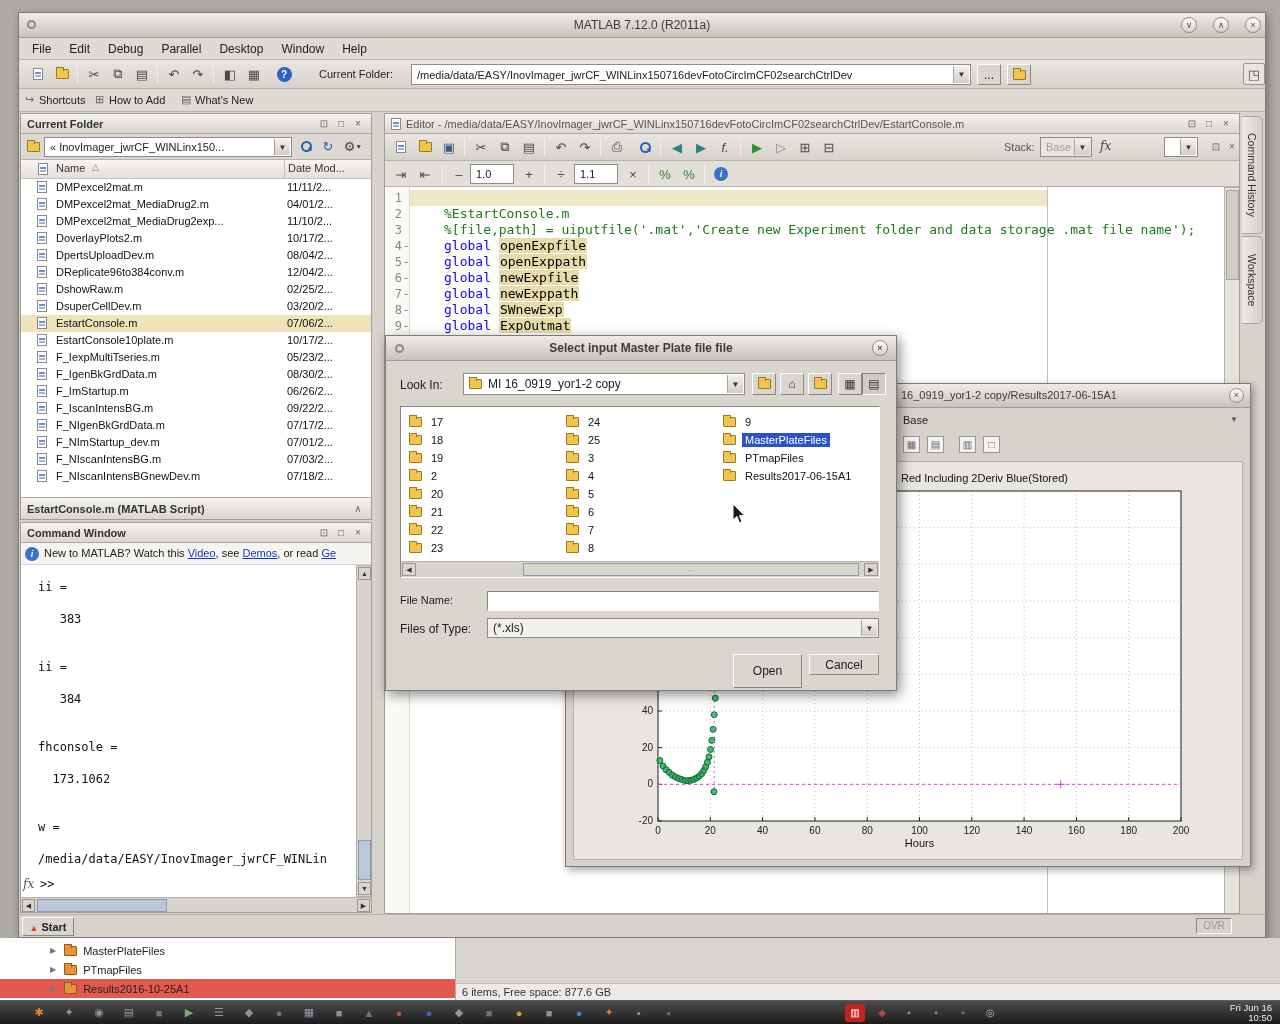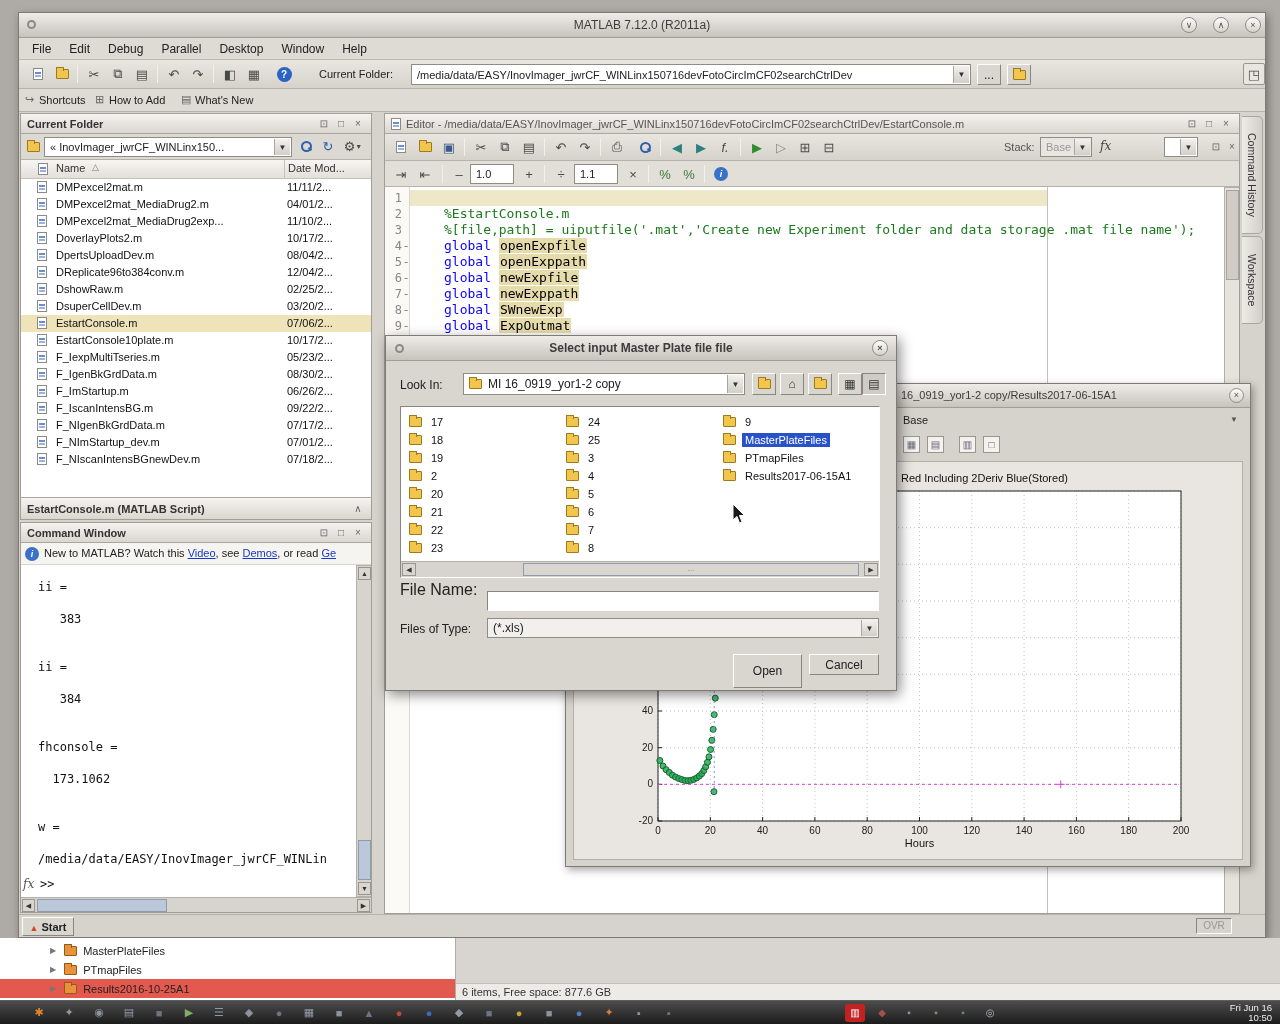--- a/index.html
+++ b/index.html
@@ -314,20 +314,25 @@
         <span class="nm">F_NIgenBkGrdData.m</span>
         <span class="dt">07/17/2...</span>
       </div>
 
       <div class="cfrow">
         <span class="ic"><span class="mdoc"></span></span>
         <span class="nm">F_NImStartup_dev.m</span>
         <span class="dt">07/01/2...</span>
       </div>
 
+      <div class="cfrow">
+        <span class="ic"><span class="mdoc"></span></span>
+        <span class="nm">F_NIscanIntensBG.m</span>
+        <span class="dt">07/03/2...</span>
+      </div>
 
       <div class="cfrow">
         <span class="ic"><span class="mdoc"></span></span>
         <span class="nm">F_NIscanIntensBGnewDev.m</span>
         <span class="dt">07/18/2...</span>
       </div>
     </div>
   <div class="phdr" style="left:20px;top:497px;width:352px;height:23px;font-weight:normal;">
     <span style="font-weight:bold;font-size:11px;">EstartConsole.m (MATLAB Script)</span>
     <span class="sp"></span>
@@ -783,21 +788,21 @@
             <span class="dlbl">Results2017-06-15A1</span>
           </div>
         </div>
       <div class="sbtrack" style="left:0;bottom:0;width:478px;height:16px;border:none;border-top:1px solid #b3afa9;">
         <span class="sbarrow" style="left:1px;top:1px;width:14px;height:13px;">◀</span>
         <span class="sbthumb raised" style="left:122px;top:1px;width:336px;height:13px;background:#d9d5cf;text-align:center;font-size:6px;color:#888;line-height:12px;">∙∙∙∙</span>
         <span class="sbarrow" style="right:1px;top:1px;width:14px;height:13px;">▶</span>
       </div>
     </div>
 
-    <span class="a" style="left:14px;top:245px;font-size:16px;">File Name:</span>
+    <span class="a" style="left:14px;top:258px;font-size:11px;">File Name:</span>
     <input class="a sunken" style="left: 101px; top: 255px; width: 392px; height: 20px; background: rgb(255, 255, 255); font-size: 12px; padding: 0px 4px; outline: none;" value="">
     <span class="a" style="left:14px;top:286px;font-size:12px;">Files of Type:</span>
     <div class="combo" style="left:101px;top:282px;width:392px;height:20px;background:#f2f0ec;font-size:12px;">
       <span>(*.xls)</span>
       <span class="carrow">▼</span>
     </div>
     <button class="dbtn" style="left:347px;top:318px;width:69px;height:34px;">Open</button>
     <button class="dbtn" style="left:423px;top:318px;width:70px;height:21px;">Cancel</button>
   </div>
 

